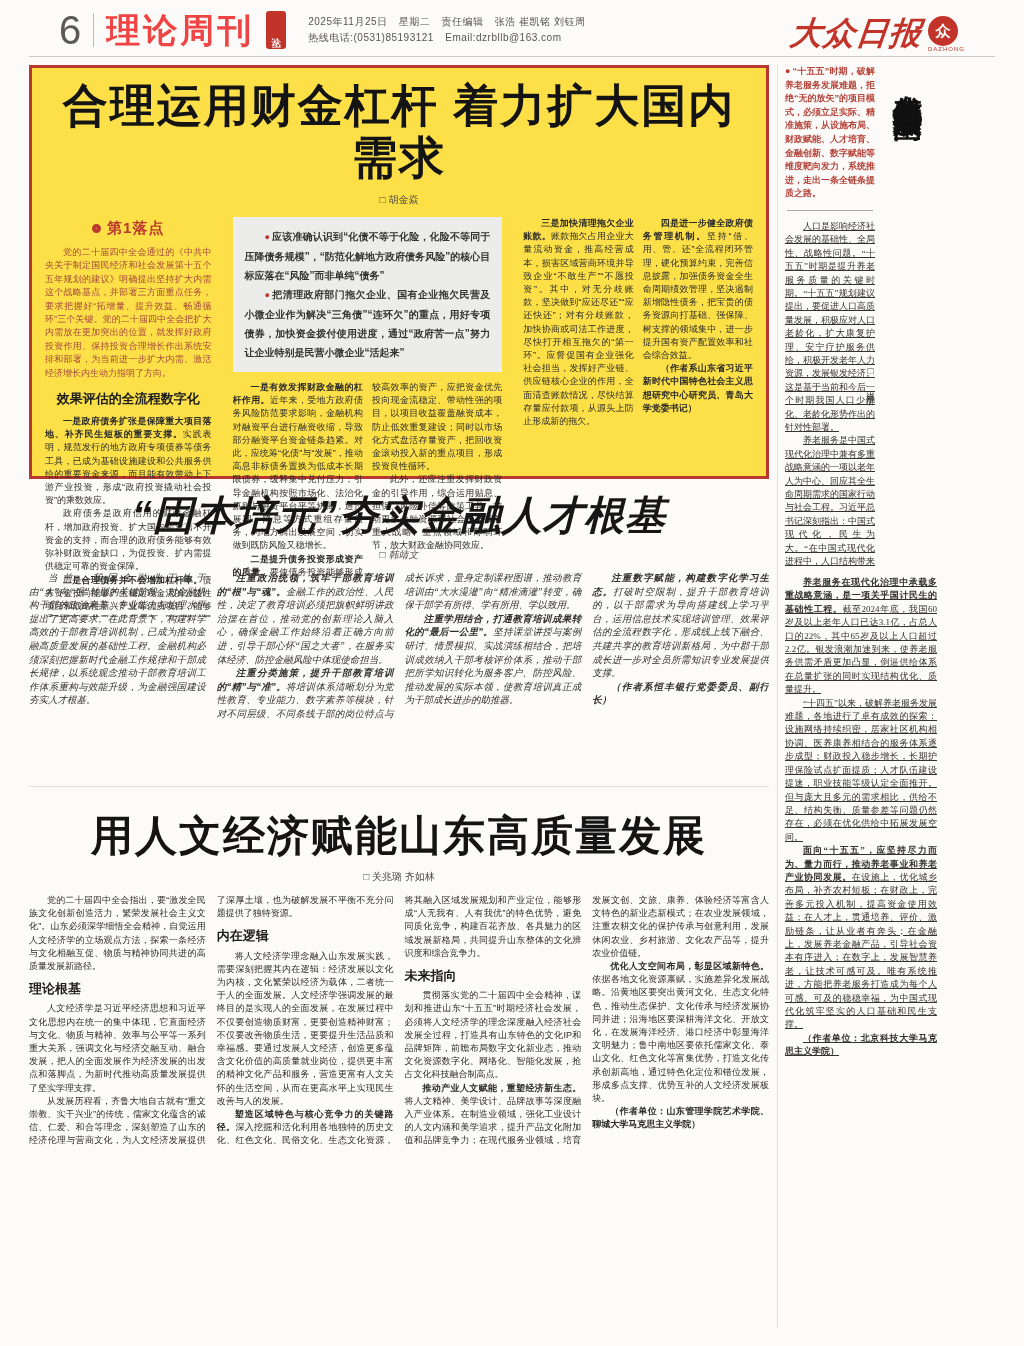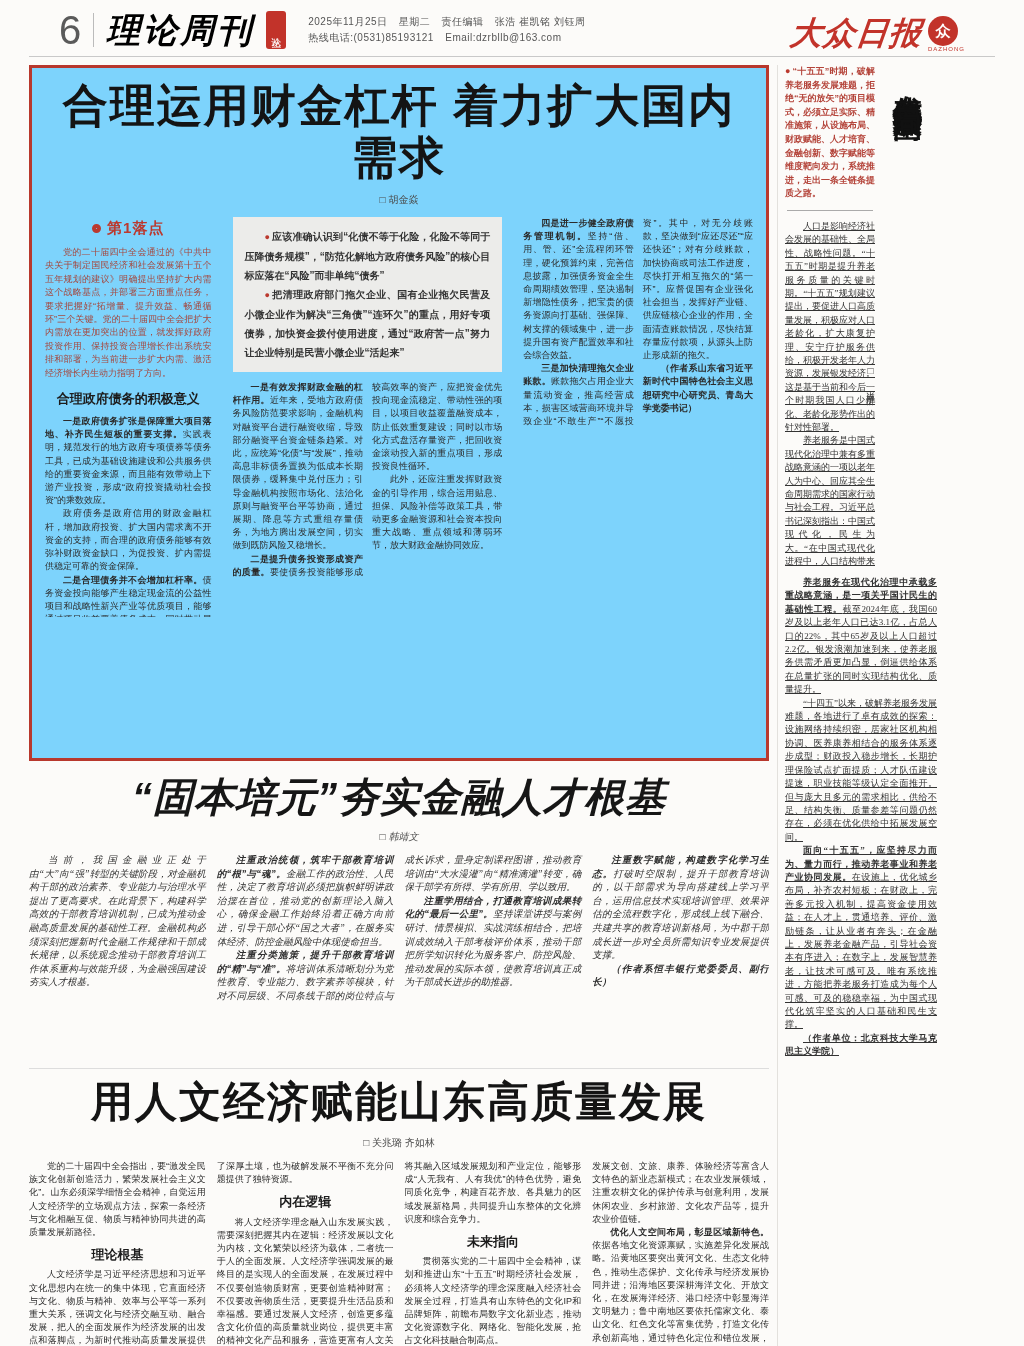--- a/index.html
+++ b/index.html
@@ -5,42 +5,42 @@
   * { margin:0; padding:0; box-sizing:border-box; }
   html,body { width:1024px; }
   body { height:1346px; background:#fbfaf8; font-family:"Liberation Sans", sans-serif; color:#222; overflow:hidden; }
   .page { width:1024px; height:1346px; padding:8px 29px 10px 29px; background:#fcfbf9; }
 
   
   .masthead-row { display:flex; justify-content:space-between; align-items:flex-start; padding:2px 30px 0 30px; height:46px; }
   .folio { display:flex; align-items:center; gap:12px; }
   .page-num { font-size:40px; color:#5a5a5a; line-height:40px; font-weight:400; }
   .folio-divider { width:1px; height:34px; background:#bbb; display:inline-block; }
-  .edition-title { font-size:34px; font-weight:bold; color:#000000; letter-spacing:3px; line-height:38px;font-style:italic; }
+  .edition-title { font-size:34px; font-weight:bold; color:#ef4444; letter-spacing:3px; line-height:38px; }
   .edition-seal { width:20px; height:38px; background:#c2332a; border-radius:3px; color:#fff; font-size:10px; line-height:11px; display:flex; align-items:center; justify-content:center; text-align:center; writing-mode:vertical-rl; letter-spacing:1px; }
   .header-meta { margin-left:10px; }
   .meta-line { font-size:10px; color:#666; line-height:16px; letter-spacing:0.5px; }
   .meta-line b { color:#555; font-weight:normal; margin-right:8px; }
   .masthead-logo { display:flex; align-items:center; gap:6px; padding-top:2px; }
   .masthead-script { font-family:"Liberation Serif", serif; font-style:italic; font-weight:bold; font-size:32px; color:#c2332a; transform:skewX(-6deg); letter-spacing:1px; }
   .masthead-seal { width:30px; height:30px; border-radius:50%; background:#c2332a; color:#fff; display:flex; align-items:center; justify-content:center; font-size:15px; font-weight:bold; }
   .masthead-sub { font-size:6px; color:#c2332a; text-align:center; letter-spacing:1px; }
   .header-rule { height:1px; background:#c9c9c9; margin:2px 0 8px 0; }
 
   
   .main-row { display:flex; gap:8px; }
   .left-stack { width:740px; display:flex; flex-direction:column; gap:6px; }
   .rail { width:160px; }
 
   .para { text-indent:2em; margin:0; }
   .lead { font-weight:bold; }
   .attribution { font-weight:bold; text-indent:2em; }
 
   
-  .a1-box { border:3px solid #b8382d; padding:10px 13px 24px 13px; height:696px; background:#7dd3fc; }
+  .a1-box { border:3px solid #b8382d; padding:10px 13px 24px 13px; height:414px; background:#fde047; }
   .a1-headline { font-size:45px; font-weight:900; color:#141414; text-align:center; letter-spacing:2px; line-height:52px; margin-top:2px; }
   .byline { text-align:center; font-size:10px; color:#4a4a4a; margin:9px 0 10px 0; }
   .a1-cols { display:flex; gap:21px; height:400px; overflow:hidden; }
   .a1-col1 { width:174px; overflow:hidden; }
   .kicker { display:flex; align-items:center; justify-content:center; gap:6px; margin:2px 0 8px 0; }
   .kicker-icon { width:9px; height:9px; border:4px solid #bb392e; border-radius:50%; display:inline-block; }
   .kicker-label { color:#bb392e; font-weight:bold; font-size:15px; letter-spacing:1px; }
   .a1-intro { color:#a5473d; font-size:9px; line-height:13.4px; text-align:justify; text-indent:2em; }
   .a1-subhead { font-size:13px; font-weight:bold; text-align:center; margin:10px 0 7px 0; color:#1c1c1c; }
   .a1-body { font-size:9px; line-height:13.2px; text-align:justify; color:#2b2b2b; }
@@ -50,24 +50,24 @@
   .hl-bullet { color:#bb392e; font-size:9px; margin-right:2px; }
   .a1-mid-flow { column-count:2; column-gap:9px; flex:1; overflow:hidden; font-size:9px; line-height:13.2px; text-align:justify; color:#2b2b2b; }
   .a1-right { width:240px; column-count:2; column-gap:9px; overflow:hidden; font-size:9px; line-height:13.2px; text-align:justify; color:#2b2b2b; }
 
   
   .art2 { padding-top:6px;font-style:italic; }
   .art2-headline { font-size:40px; font-weight:900; color:#161616; text-align:center; letter-spacing:1px; line-height:48px; }
   .art2-cols { column-count:4; column-gap:11px; height:208px; overflow:hidden; font-family:"Liberation Serif", serif; font-size:9.5px; line-height:13.6px; text-align:justify; color:#303030; }
 
   
-  .art3 { border-top:1px solid #ddd; padding-top:8px; }
+  .art3 { border-top:1px solid #ddd; padding-top:24px; }
   .art3-headline { font-size:42px; font-weight:900; color:#141414; text-align:center; letter-spacing:2px; line-height:50px; }
   .art3-cols { column-count:4; column-gap:11px; height:312px; overflow:hidden; font-size:9px; line-height:13.2px; text-align:justify; color:#2b2b2b; }
-  .col-subhead { font-size:13px; font-weight:bold; text-align:center; margin:9px 0 7px 0; color:#1c1c1c; }
+  .col-subhead { font-size:13px; font-weight:bold; text-align:left; margin:9px 0 7px 0; color:#1c1c1c; }
 
   
   .rail { border-left:1px solid #e3e1dd; padding-left:7px; }
   .rail-top { position:relative; height:502px; }
   .rail-top-text { width:90px; overflow:hidden; height:100%; }
   .rail-intro { color:#b4443a; font-size:9px; line-height:13.6px; text-align:justify; font-weight:bold; }
   .rail-intro .hl-bullet { font-weight:normal; }
   .rail-divider { height:1px; background:#aaa; margin:9px 2px; }
   .rail-kai { font-family:"Liberation Serif", serif; font-size:9px; line-height:13.4px; text-align:justify; color:#333;text-decoration:underline; }
   .rail-vtitle { position:absolute; top:8px; right:2px; height:486px; writing-mode:vertical-rl; font-size:29px; font-weight:900; color:#111; letter-spacing:1px; line-height:54px; text-align:justify; }
@@ -115,21 +115,21 @@
         <h1 class="a1-headline">合理运用财金杠杆  着力扩大国内需求</h1>
         <div class="byline">□  胡金焱</div>
         <div class="a1-cols">
 
           <div class="a1-col1">
             <div class="kicker">
               <span class="kicker-icon"></span>
               <span class="kicker-label">第1落点</span>
             </div>
             <p class="a1-intro">党的二十届四中全会通过的《中共中央关于制定国民经济和社会发展第十五个五年规划的建议》明确提出坚持扩大内需这个战略基点，并部署三方面重点任务，要求把握好“拓增量、提升效益、畅通循环”三个关键。党的二十届四中全会把扩大内需放在更加突出的位置，就发挥好政府投资作用、保持投资合理增长作出系统安排和部署，为当前进一步扩大内需、激活经济增长内生动力指明了方向。</p>
-            <h3 class="a1-subhead">合理政府债务的积极意义</h3>
+            <h3 class="a1-subhead">效果评估的全流程数字化</h3>
             <div class="a1-body">
 
             <p class="para"><b class="lead">一是政府债务扩张是保障重大项目落地、补齐民生短板的重要支撑。</b><span>实践表明，规范发行的地方政府专项债券等债务工具，已成为基础设施建设和公共服务供给的重要资金来源，而且能有效带动上下游产业投资，形成“政府投资撬动社会投资”的乘数效应。</span></p>
                 <p class="para"><span>政府债务是政府信用的财政金融杠杆，增加政府投资、扩大国内需求离不开资金的支持，而合理的政府债务能够有效弥补财政资金缺口，为促投资、扩内需提供稳定可靠的资金保障。</span></p>
                 <p class="para"><b class="lead">二是合理债务并不会增加杠杆率。</b><span>债务资金投向能够产生稳定现金流的公益性项目和战略性新兴产业等优质项目，能够通过项目收益覆盖债务成本，同时带动居民和企业部门资产负债表修复，推动宏观杠杆率结构优化，为经济增长注入持久动力，实现“有效投资—经济增长—债务偿还”的良性循环，本质上是杠杆的合理配置而非盲目扩张。</span></p>
               </div>
 
           </div>
 
           <div class="a1-mid">
@@ -142,22 +142,22 @@
 
             <p class="para"><b class="lead">一是有效发挥财政金融的杠杆作用。</b><span>近年来，受地方政府债务风险防范要求影响，金融机构对融资平台进行融资收缩，导致部分融资平台资金链条趋紧。对此，应统筹“化债”与“发展”，推动高息非标债务置换为低成本长期限债券，缓释集中兑付压力；引导金融机构按照市场化、法治化原则与融资平台平等协商，通过展期、降息等方式重组存量债务，为地方腾出发展空间，切实做到既防风险又稳增长。</span></p>
                 <p class="para"><b class="lead">二是提升债务投资形成资产的质量。</b><span>要使债务投资能够形成较高效率的资产，应把资金优先投向现金流稳定、带动性强的项目，以项目收益覆盖融资成本，防止低效重复建设；同时以市场化方式盘活存量资产，把回收资金滚动投入新的重点项目，形成投资良性循环。</span></p>
                 <p class="para"><span>此外，还应注重发挥财政资金的引导作用，综合运用贴息、担保、风险补偿等政策工具，带动更多金融资源和社会资本投向重大战略、重点领域和薄弱环节，放大财政金融协同效应。</span></p>
               </div>
           </div>
 
           <div class="a1-right">
             <div>
 
-            <p class="para"><b class="lead">四是进一步健全政府债务管理机制。</b><span>坚持“借、用、管、还”全流程闭环管理，硬化预算约束，完善信息披露，加强债务资金全生命周期绩效管理，坚决遏制新增隐性债务，把宝贵的债务资源向打基础、强保障、树支撑的领域集中，进一步提升国有资产配置效率和社会综合效益。</span></p>
-                <p class="para"><b class="lead">三是加快清理拖欠企业账款。</b><span>账款拖欠占用企业大量流动资金，推高经营成本，损害区域营商环境并导致企业“不敢生产”“不愿投资”。其中，对无分歧账款，坚决做到“应还尽还”“应还快还”；对有分歧账款，加快协商或司法工作进度，尽快打开相互拖欠的“第一环”。应督促国有企业强化社会担当，发挥好产业链、供应链核心企业的作用，全面清查账款情况，尽快结算存量应付款项，从源头上防止形成新的拖欠。</span></p>
+            <p class="para"><b class="lead">三是加快清理拖欠企业账款。</b><span>账款拖欠占用企业大量流动资金，推高经营成本，损害区域营商环境并导致企业“不敢生产”“不愿投资”。其中，对无分歧账款，坚决做到“应还尽还”“应还快还”；对有分歧账款，加快协商或司法工作进度，尽快打开相互拖欠的“第一环”。应督促国有企业强化社会担当，发挥好产业链、供应链核心企业的作用，全面清查账款情况，尽快结算存量应付款项，从源头上防止形成新的拖欠。</span></p>
+                <p class="para"><b class="lead">四是进一步健全政府债务管理机制。</b><span>坚持“借、用、管、还”全流程闭环管理，硬化预算约束，完善信息披露，加强债务资金全生命周期绩效管理，坚决遏制新增隐性债务，把宝贵的债务资源向打基础、强保障、树支撑的领域集中，进一步提升国有资产配置效率和社会综合效益。</span></p>
               </div>
             <p class="attribution">（作者系山东省习近平新时代中国特色社会主义思想研究中心研究员、青岛大学党委书记）</p>
           </div>
 
         </div>
       </section>
 
       <section class="art2">
         <h2 class="art2-headline">“固本培元”夯实金融人才根基</h2>
         <div class="byline">□  韩靖文</div>

